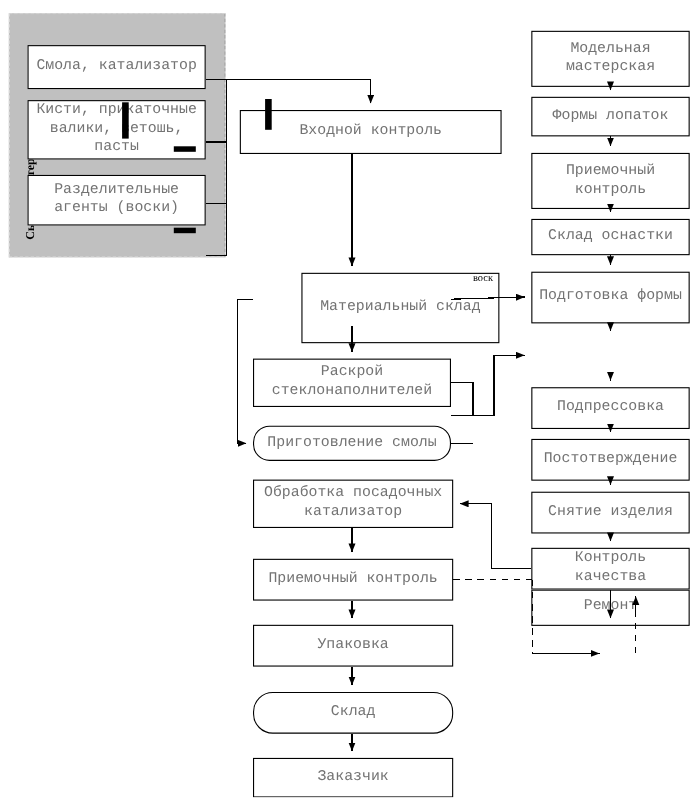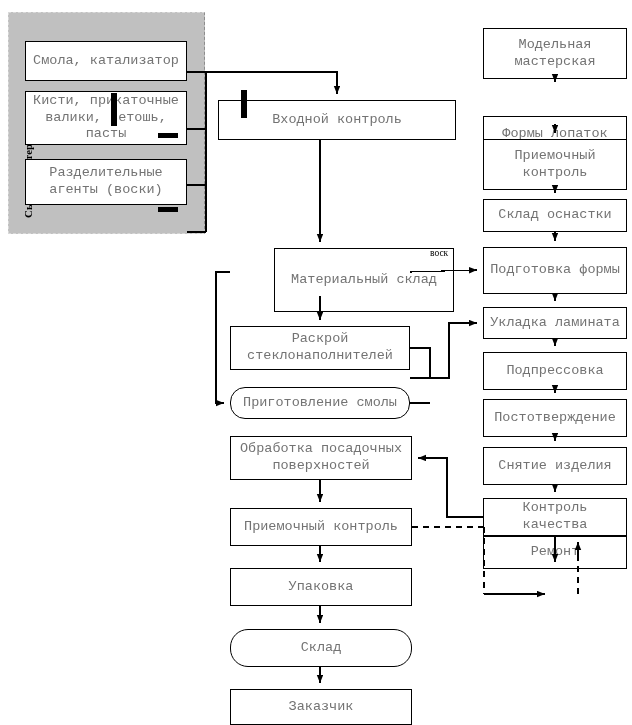--- a/index.html
+++ b/index.html
@@ -107,21 +107,21 @@
 
   <div class="node" style="left:230px; top:326px; width:180px; height:44px;">
     <span>Раскрой стеклонаполнителей</span>
   </div>
 
   <div class="node" style="left:230px; top:387px; width:180px; height:32px;border-radius:15px;">
     <span>Приготовление смолы</span>
   </div>
 
   <div class="node" style="left:230px; top:436px; width:182px; height:44px;">
-    <span>Обработка посадочных поверхностей</span>
+    <span>Обработка посадочных катализатор</span>
   </div>
 
   <div class="node" style="left:230px; top:508px; width:182px; height:38px;">
     <span>Приемочный контроль</span>
   </div>
 
   <div class="node" style="left:230px; top:568px; width:182px; height:38px;">
     <span>Упаковка</span>
   </div>
 
@@ -130,39 +130,36 @@
   </div>
 
   <div class="node" style="left:230px; top:689px; width:182px; height:36px;">
     <span>Заказчик</span>
   </div>
 
   <div class="node" style="left:483px; top:28px; width:144px; height:51px;">
     <span>Модельная мастерская</span>
   </div>
 
-  <div class="node" style="left:483px; top:88px; width:144px; height:36px;margin-top:28px;">
+  <div class="node" style="left:483px; top:88px; width:144px; height:36px;">
     <span>Формы лопаток</span>
   </div>
 
   <div class="node" style="left:483px; top:139px; width:144px; height:51px;">
     <span>Приемочный контроль</span>
   </div>
 
   <div class="node" style="left:483px; top:199px; width:144px; height:33px;">
     <span>Склад оснастки</span>
   </div>
 
   <div class="node" style="left:483px; top:247px; width:144px; height:47px;">
     <span>Подготовка формы</span>
   </div>
 
-  <div class="node" style="left:483px; top:307px; width:144px; height:32px;">
-    <span>Укладка ламината</span>
-  </div>
 
   <div class="node" style="left:483px; top:352px; width:144px; height:38px;">
     <span>Подпрессовка</span>
   </div>
 
   <div class="node" style="left:483px; top:399px; width:144px; height:38px;">
     <span>Постотверждение</span>
   </div>
 
   <div class="node" style="left:483px; top:447px; width:144px; height:38px;">

